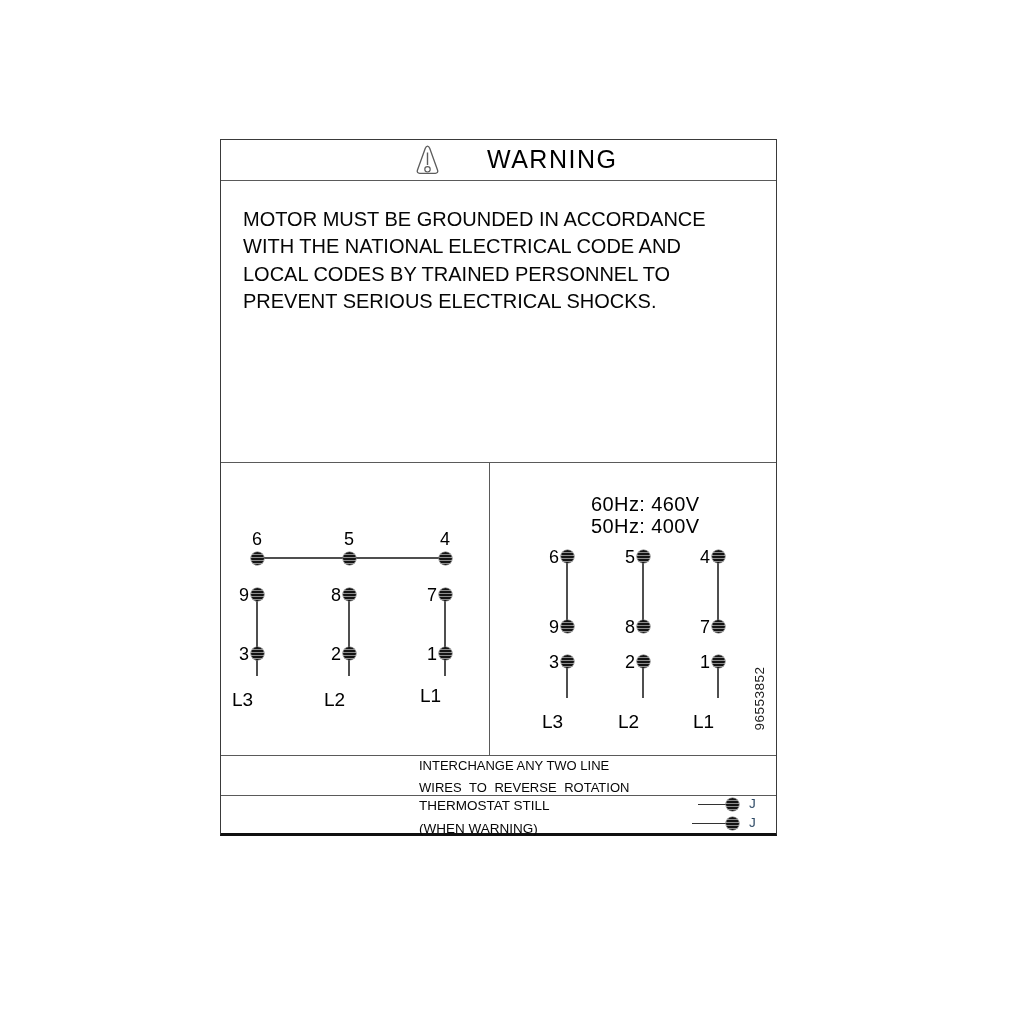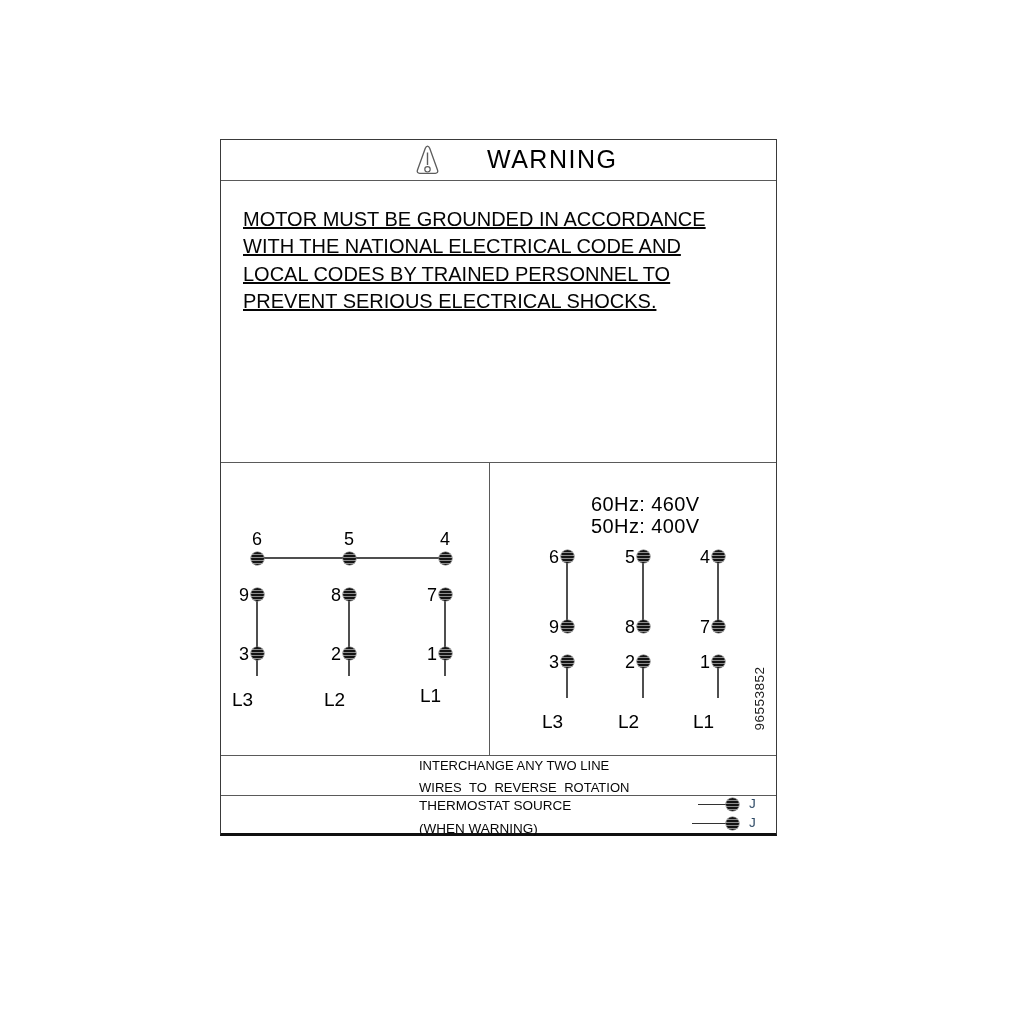--- a/index.html
+++ b/index.html
@@ -14,21 +14,21 @@
   }
   .hline { position:absolute; left:0; width:100%; height:1.2px; background:#5a5a5a; }
   .vline { position:absolute; width:1.2px; background:#5a5a5a; }
 
   
   .hdr-icon { position:absolute; left:194px; top:4px; }
   .hdr-title { position:absolute; left:266px; top:5px; font-size:25px; letter-spacing:1.5px; color:#000; }
 
   
   .warn-p { position:absolute; left:22px; font-size:20px; line-height:27.4px; white-space:pre-line; color:#050505; }
-  .warn-p1 { top:66px;text-decoration:underline; }
+  .warn-p1 { top:66px; }
   .warn-p2 { top:202px; }
 
   
   .panel-title { position:absolute; font-size:20px; letter-spacing:0.4px; color:#000; }
   .centered { text-align:center; }
 
   .term-dot {
     position:absolute; width:13px; height:13px; border-radius:50%;
     background:repeating-linear-gradient(180deg,#141414 0px,#141414 1.7px,#8d8d8d 1.7px,#8d8d8d 3px);
     box-shadow:0 0 0 0.6px #6f6f6f;
@@ -149,21 +149,21 @@
     <span class="line-label" style="left:397px; top:571px">L2</span>
     <span class="line-label" style="left:472px; top:571px">L1</span>
 
     <div class="serial">96553852</div>
 
     <div class="hline" style="top:615px"></div>
     <div class="foot-text" style="top:618px">INTERCHANGE ANY TWO LINE</div>
     <div class="foot-text wide-words" style="top:640px">WIRES TO REVERSE ROTATION</div>
 
     <div class="hline" style="top:655px"></div>
-    <div class="foot-text" style="top:658px; font-size:13.5px">THERMOSTAT SOURCE</div>
+    <div class="foot-text" style="top:658px; font-size:13.5px">THERMOSTAT STILL</div>
     <div class="foot-text" style="top:681px; font-size:13.5px">(WHEN WARNING)</div>
 
     <div class="lead-wire" style="left:477px; top:663.5px; width:30px"></div>
     <span class="lead-dot" style="left:504.5px; top:657.5px"></span>
     <span class="lead-j" style="left:528px; top:656px">J</span>
 
     <div class="lead-wire" style="left:471px; top:682.5px; width:36px"></div>
     <span class="lead-dot" style="left:504.5px; top:676.5px"></span>
     <span class="lead-j" style="left:528px; top:675px">J</span>
 

